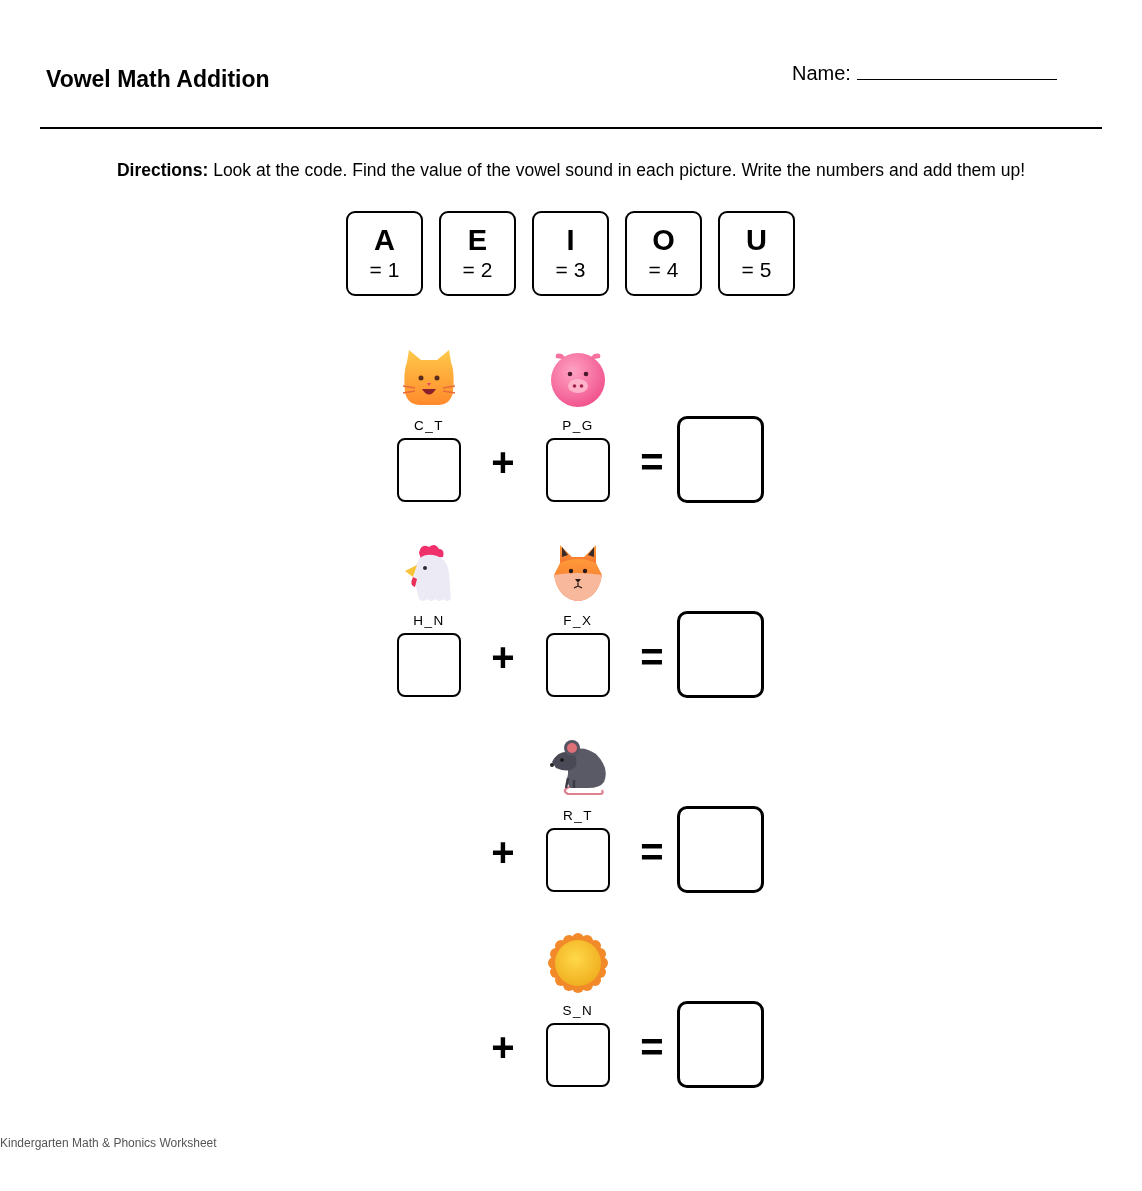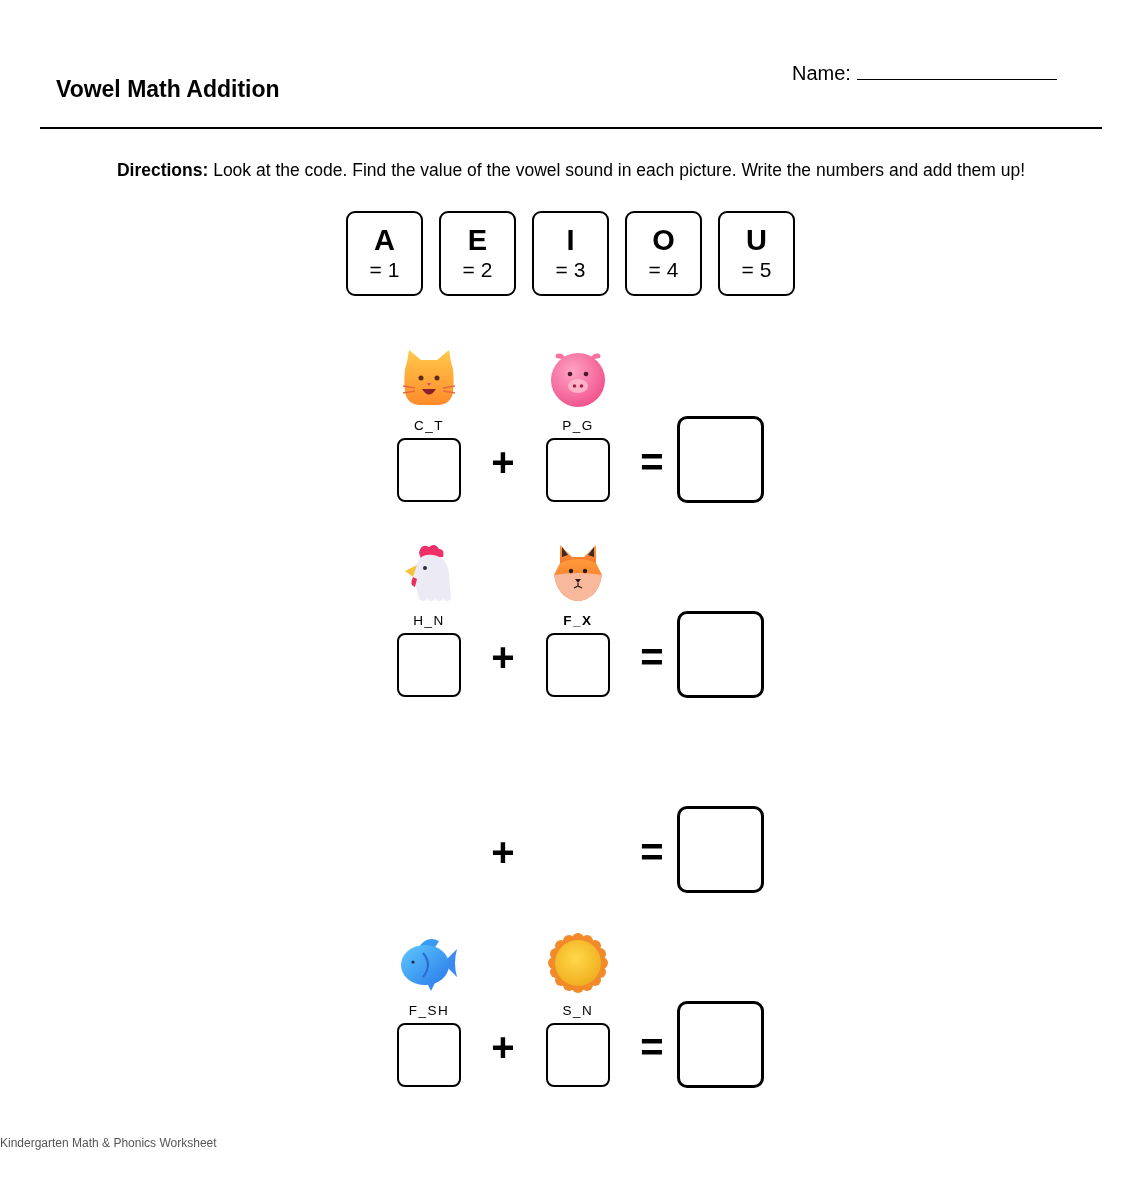--- a/index.html
+++ b/index.html
@@ -2,21 +2,21 @@
 <html><head>
   <meta charset="utf-8">
   <style>
     html, body { margin: 0; padding: 0; background: #ffffff; }
     body {
       width: 1142px; height: 1191px; position: relative; overflow: hidden;
       font-family: "Liberation Sans", sans-serif; color: #000;
     }
     .title {
       position: absolute; left: 40px; top: 59px;
-      font-size: 23px; font-weight: bold; line-height: 28px; margin: 16px;
+      font-size: 23px; font-weight: bold; line-height: 28px; margin: 6px;
     }
     .name-wrap {
       position: absolute; left: 792px; top: 60px; height: 26px;
       display: flex; align-items: flex-end;
     }
     .name-label { font-size: 20px; line-height: 26px; }
     .name-line {
       width: 200px; height: 0; border-bottom: 1.5px solid #000;
       margin-left: 6px; margin-bottom: 6px;
     }
@@ -155,21 +155,21 @@
         <path d="M18 20 Q22 10 34 12 Q48 14 50 30 L52 56 Q48 60 44 56 Q40 60 36 56 Q32 60 28 56 Q24 60 20 56 L16 40 Q14 28 18 20 Z" fill="#ecebf5"></path>
         <path d="M18 22 L6 28 L14 34 Z" fill="#f5c23a"></path>
         <path d="M14 34 Q10 42 16 44 L18 36 Z" fill="#e8305a"></path>
         <circle cx="26" cy="25" r="2" fill="#2a2a3a"></circle>
       </svg>
     </div>
     <span class="word">H_N</span>
     <div class="small-box"></div>
   </div>
   <div class="op" style="left:483px; top:94px;">+</div>
-  <div class="item" style="left:546px;font-weight:bold;">
+  <div class="item" style="left:546px;">
     <div class="pic">
       <svg viewBox="0 0 60 60">
         <defs>
             <linearGradient id="foxg" x1="0" y1="0" x2="0" y2="1">
               <stop offset="0" stop-color="#ff9a3a"></stop>
               <stop offset="1" stop-color="#f26a2a"></stop>
             </linearGradient>
           </defs>
         <path d="M12 26 L12 2 L24 14 L36 14 L48 2 L48 26 Z" fill="url(#foxg)"></path>
         <path d="M14 4 L14 14 L20 12 Z M46 4 L46 14 L40 12 Z" fill="#3a2a2a"></path>
@@ -183,45 +183,41 @@
     </div>
     <span class="word">F_X</span>
     <div class="small-box"></div>
   </div>
   <div class="op" style="left:632px; top:94px;">=</div>
   <div class="big-box" style="left:677px; top:68px;"></div>
 </div>
 
 <div class="problem" style="top:738px;">
   <div class="op" style="left:483px; top:94px;">+</div>
+  <div class="item" style="left:546px;">
+    <div class="pic">
+      <svg viewBox="0 0 60 60">
+        <path d="M24 48 Q12 52 20 56 L52 56 Q56 56 54 52" stroke="#e08090" stroke-width="2.2" fill="none"></path>
+        <path d="M20 14 Q34 6 48 16 Q62 30 56 44 Q52 50 40 50 L22 50 Q18 44 20 36 Z" fill="#5a5a66"></path>
+        <path d="M4 24 Q10 12 22 14 Q30 16 28 28 Q22 36 8 30 Z" fill="#4a4a56"></path>
+        <circle cx="24" cy="10" r="8" fill="#555562"></circle>
+          <circle cx="24" cy="10" r="5" fill="#e07078"></circle>
+        <circle cx="14" cy="22" r="1.8" fill="#111"></circle>
+        <circle cx="4" cy="27" r="2" fill="#222"></circle>
+        <path d="M20 40 L18 50 M26 42 L26 50" stroke="#3a3a44" stroke-width="2.4"></path>
+      </svg>
+    </div>
+    <span class="word">R_T</span>
+    <div class="small-box"></div>
+  </div>
   <div class="op" style="left:632px; top:94px;">=</div>
   <div class="big-box" style="left:677px; top:68px;"></div>
 </div>
 
 <div class="problem" style="top:933px;">
-  <div class="item" style="left:397px;">
-    <div class="pic">
-      <svg viewBox="0 0 60 60">
-        <defs>
-            <linearGradient id="fishg" x1="0" y1="0" x2="1" y2="1">
-              <stop offset="0" stop-color="#5ec8ff"></stop>
-              <stop offset="1" stop-color="#2a7ae8"></stop>
-            </linearGradient>
-          </defs>
-        <path d="M20 14 Q28 2 40 8 L34 18 Z" fill="#3a9af0"></path>
-        <path d="M44 30 L58 16 Q54 30 58 44 Z" fill="#3a8af0"></path>
-        <ellipse cx="26" cy="32" rx="24" ry="20" fill="url(#fishg)"></ellipse>
-        <circle cx="14" cy="29" r="1.6" fill="#1a2a4a"></circle>
-        <path d="M24 20 Q34 32 24 44" stroke="#2a6ad0" stroke-width="2" fill="none"></path>
-        <path d="M28 50 L32 58 L36 50 Z" fill="#3a8af0"></path>
-      </svg>
-    </div>
-    <span class="word">F_SH</span>
-    <div class="small-box"></div>
-  </div>
   <div class="op" style="left:483px; top:94px;">+</div>
   <div class="item" style="left:546px;">
     <div class="pic">
       <svg viewBox="0 0 60 60">
         <defs>
             <radialGradient id="sung" cx="0.45" cy="0.4" r="0.6">
               <stop offset="0" stop-color="#ffd84a"></stop>
               <stop offset="1" stop-color="#f0b020"></stop>
             </radialGradient>
           </defs>

